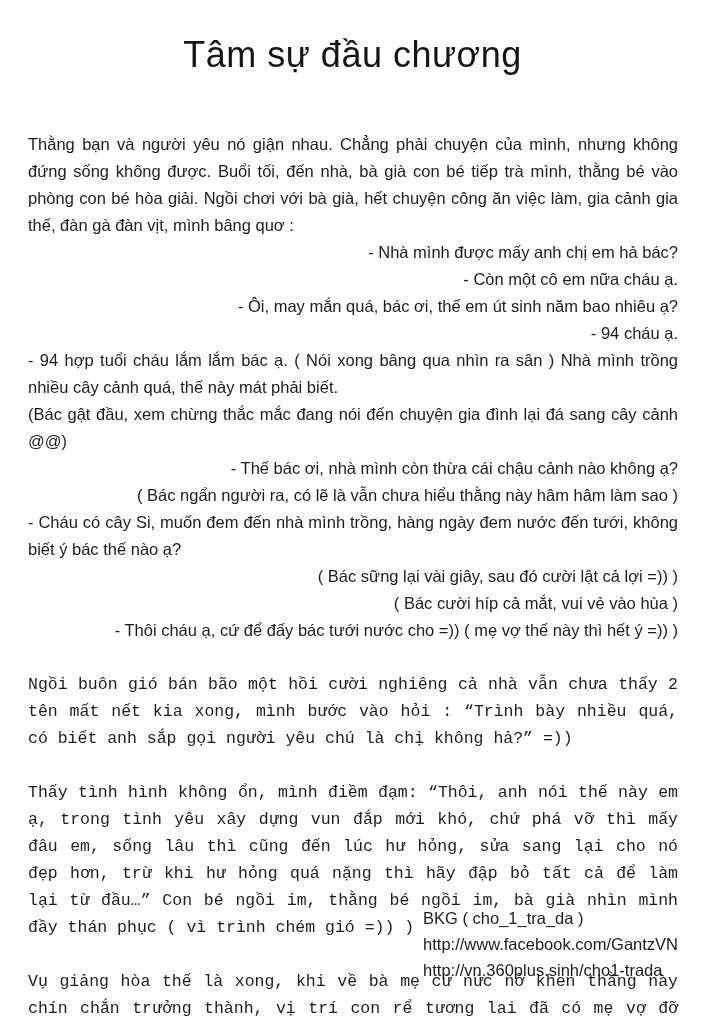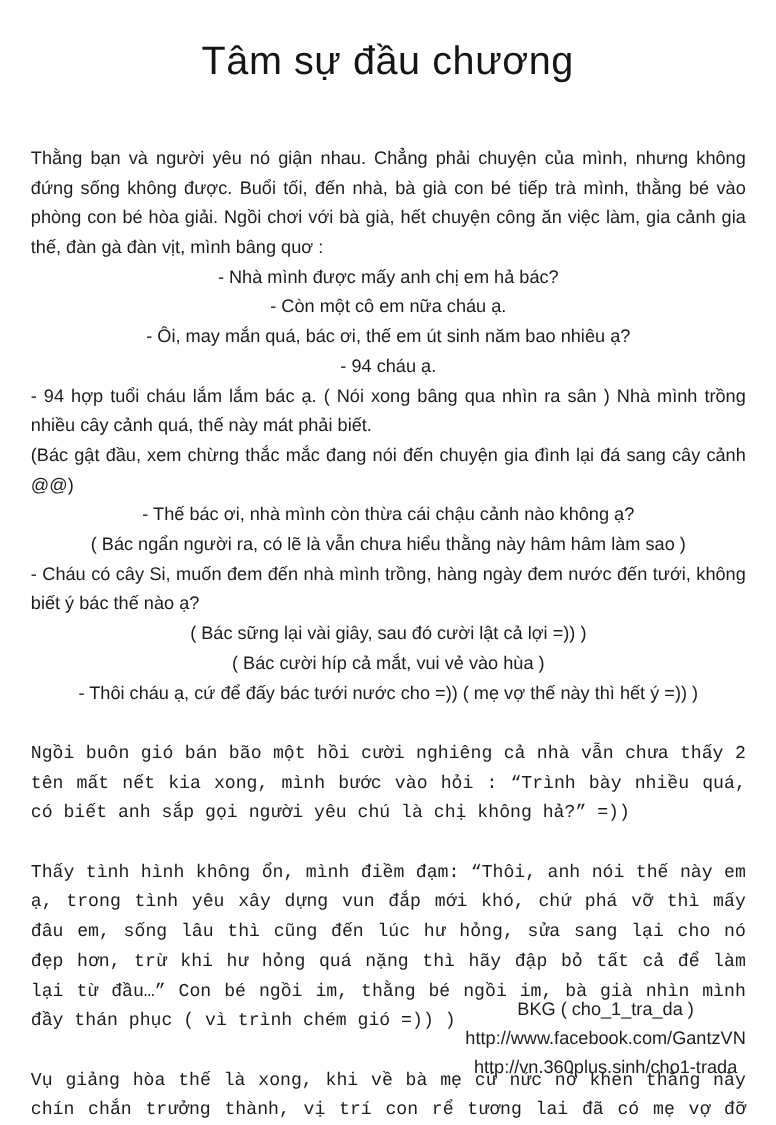--- a/index.html
+++ b/index.html
@@ -30,31 +30,31 @@
     top: 131px;
     left: 28px;
     right: 27px;
     font-size: 16.5px;
     line-height: 27px;
   }
   .content p {
     text-align: justify;
   }
   .content p.dialogue {
-    text-align: center;
+    text-align: right;
   }
   .content p.gap {
     margin-top: 27px;
     font-family: Liberation Mono, monospace;
   }
   .credits {
     position: absolute;
     right: 27px;
     bottom: 40px;
-    text-align: center;
+    text-align: left;
     font-size: 16.5px;
     line-height: 26px;
     color: #1c1c1c;
   }
 </style>
 </head>
 <body>
 
 <div class="page">
 

